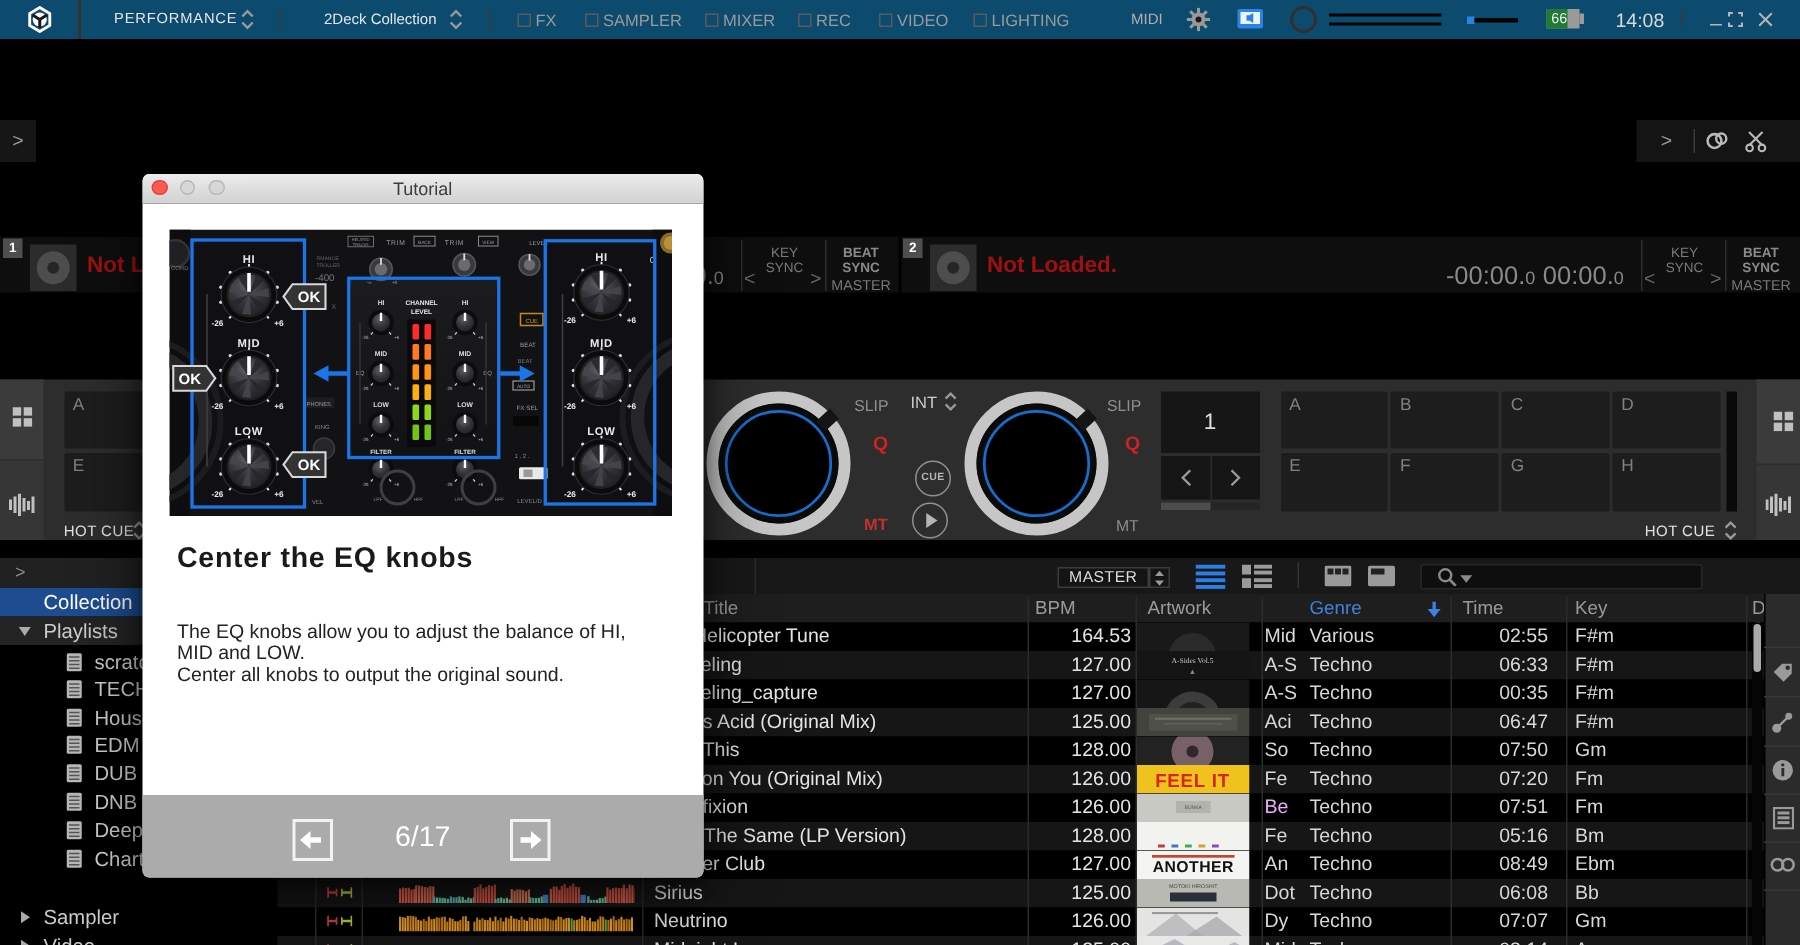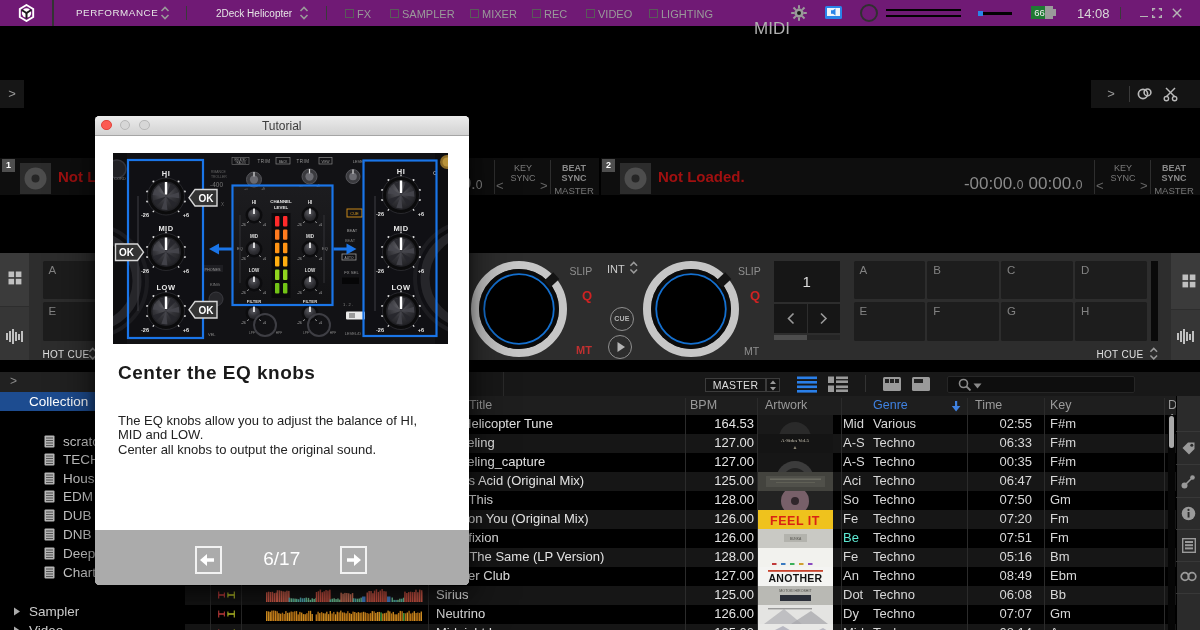--- a/index.html
+++ b/index.html
@@ -1,54 +1,54 @@
 <!DOCTYPE html>
 <html><head><meta charset="utf-8"><style>
 *{margin:0;padding:0;box-sizing:border-box}
 html,body{width:1200px;height:630px;background:#000;overflow:hidden}
 body{font-family:"Liberation Sans",sans-serif;-webkit-font-smoothing:antialiased}
 .a{position:absolute}
 </style></head><body>
 <div class="a" style="left:0;top:0;width:1200px;height:630px;background:#000">
-<div class="a" style="left:0;top:0;width:1200px;height:26px;background:#701a75">
+<div class="a" style="left:0;top:0;width:1200px;height:26px;background:#0c4a6e">
       <svg class="a" style="left:18px;top:4px" width="17" height="18" viewBox="0 0 17 18">
         <polygon points="8.5,1 15.2,5 15.2,13 8.5,17 1.8,13 1.8,5" fill="none" stroke="#fff" stroke-width="1.9"></polygon>
         <circle cx="8.5" cy="9" r="4.7" fill="#fff"></circle>
         <g stroke="#191919" stroke-width="2">
           <line x1="8.5" y1="9" x2="8.5" y2="14.5"></line>
           <line x1="8.5" y1="9" x2="3.7" y2="6"></line>
           <line x1="8.5" y1="9" x2="13.3" y2="6"></line>
         </g>
       </svg>
       <div class="a" style="left:52px;top:0;width:1.5px;height:26px;background:#333"></div>
       <div class="a" style="left:76px;top:7px;font-size:9.8px;color:#e6e6e6;letter-spacing:0.55px">PERFORMANCE</div>
       <svg class="a" style="left:160px;top:6px" width="10.0" height="14.0" viewBox="0 0 10 14">
         <polyline points="1.5,5 5,1.5 8.5,5" fill="none" stroke="#9a9a9a" stroke-width="1.6"></polyline>
         <polyline points="1.5,9 5,12.5 8.5,9" fill="none" stroke="#9a9a9a" stroke-width="1.6"></polyline>
       </svg>
       <div class="a" style="left:186px;top:6px;width:1px;height:14px;background:#3a3a3a"></div>
-      <div class="a" style="left:216px;top:7.5px;font-size:10px;color:#e6e6e6">2Deck Helicopter</div>
+      <div class="a" style="left:216px;top:7.5px;font-size:10px;color:#e6e6e6">2Deck Collection</div>
       <svg class="a" style="left:299px;top:6px" width="10.0" height="14.0" viewBox="0 0 10 14">
         <polyline points="1.5,5 5,1.5 8.5,5" fill="none" stroke="#9a9a9a" stroke-width="1.6"></polyline>
         <polyline points="1.5,9 5,12.5 8.5,9" fill="none" stroke="#9a9a9a" stroke-width="1.6"></polyline>
       </svg>
       <div class="a" style="left:326px;top:6px;width:1px;height:14px;background:#3a3a3a"></div>
       <div class="a" style="left:345px;top:8.5px;width:9px;height:9px;border:1.4px solid #5a5a5a"></div>
       <div class="a" style="left:357px;top:7.5px;font-size:11px;color:#9a9a9a">FX</div>
       <div class="a" style="left:390px;top:8.5px;width:9px;height:9px;border:1.4px solid #5a5a5a"></div>
       <div class="a" style="left:402px;top:7.5px;font-size:11px;color:#9a9a9a">SAMPLER</div>
       <div class="a" style="left:470px;top:8.5px;width:9px;height:9px;border:1.4px solid #5a5a5a"></div>
       <div class="a" style="left:482px;top:7.5px;font-size:11px;color:#9a9a9a">MIXER</div>
       <div class="a" style="left:532px;top:8.5px;width:9px;height:9px;border:1.4px solid #5a5a5a"></div>
       <div class="a" style="left:544px;top:7.5px;font-size:11px;color:#9a9a9a">REC</div>
       <div class="a" style="left:586px;top:8.5px;width:9px;height:9px;border:1.4px solid #5a5a5a"></div>
       <div class="a" style="left:598px;top:7.5px;font-size:11px;color:#9a9a9a">VIDEO</div>
       <div class="a" style="left:649px;top:8.5px;width:9px;height:9px;border:1.4px solid #5a5a5a"></div>
       <div class="a" style="left:661px;top:7.5px;font-size:11px;color:#9a9a9a">LIGHTING</div>
-      <div class="a" style="left:754px;top:19px;font-size:17px;color:#b0b0b0">MIDI</div>
+      <div class="a" style="left:754px;top:8px;font-size:10px;color:#b0b0b0">MIDI</div>
       <svg class="a" style="left:791px;top:5px" width="16" height="16" viewBox="0 0 16 16">
         <g fill="#9a9a9a">
           <circle cx="8" cy="8" r="4.6"></circle>
           <rect x="7" y="0.2" width="2" height="3.4" transform="rotate(0 8 8)"></rect>
           <rect x="7" y="0.2" width="2" height="3.4" transform="rotate(45 8 8)"></rect>
           <rect x="7" y="0.2" width="2" height="3.4" transform="rotate(90 8 8)"></rect>
           <rect x="7" y="0.2" width="2" height="3.4" transform="rotate(135 8 8)"></rect>
           <rect x="7" y="0.2" width="2" height="3.4" transform="rotate(180 8 8)"></rect>
           <rect x="7" y="0.2" width="2" height="3.4" transform="rotate(225 8 8)"></rect>
           <rect x="7" y="0.2" width="2" height="3.4" transform="rotate(270 8 8)"></rect>
@@ -282,20 +282,26 @@
       <circle cx="5.5" cy="5.5" r="4" fill="none" stroke="#8a8a8a" stroke-width="1.6"></circle>
       <line x1="8.5" y1="8.5" x2="12.5" y2="12.5" stroke="#8a8a8a" stroke-width="1.8"></line>
     </svg>
     <svg class="a" style="left:973px;top:382.5px" width="9" height="6" viewBox="0 0 9 6">
       <polygon points="0.5,0.5 8.5,0.5 4.5,5.5" fill="#8a8a8a"></polygon>
     </svg>
     <div class="a" style="left:0;top:372px;width:185px;height:19.5px;background:#212121;color:#8a8a8a;font-size:12px;line-height:19px;padding-left:10px">&gt;</div>
     <div class="a" style="left:0;top:391.5px;width:186px;height:19.5px;background:#1d4c90;color:#fff;font-size:13.5px;line-height:19.5px">
       <span style="position:absolute;left:29px">Collection</span>
     </div>
+    <div class="a" style="left:0;top:410.5px;width:186px;height:19px;background:#242424;color:#ccc;font-size:13.5px;line-height:19px">
+      <svg style="position:absolute;left:12px;top:6px" width="9" height="8">
+        <polygon points="0.5,1 8.5,1 4.5,7" fill="#aaa"></polygon>
+      </svg>
+      <span style="position:absolute;left:29px">Playlists</span>
+    </div>
     <div class="a" style="left:0;top:431.5px;width:185px;height:19px;color:#ccc;font-size:13.5px;line-height:19px">
       <span style="position:absolute;left:63px">scratch</span>
     </div>
     <svg class="a" style="left:44px;top:434.5px" width="11" height="13" viewBox="0 0 11 13">
       <rect x="0.5" y="0.5" width="10" height="12" rx="1" fill="#b8b8b8"></rect>
       <g stroke="#555" stroke-width="1.1">
         <line x1="2" y1="3" x2="9" y2="3"></line>
         <line x1="2" y1="5.5" x2="9" y2="5.5"></line>
         <line x1="2" y1="8" x2="9" y2="8"></line>
         <line x1="2" y1="10.5" x2="9" y2="10.5"></line>
@@ -484,21 +490,21 @@
     <div class="a" style="left:932px;top:511.0px;width:100px;text-align:right;font-size:13px;color:#d8d8d8">07:20</div>
     <div class="a" style="left:1050px;top:511.0px;font-size:13px;color:#d8d8d8">Fm</div>
     <div class="a" style="left:185px;top:528.5px;width:991px;height:19px;background:#000"></div>
     <div class="a" style="left:438px;top:530.0px;font-size:13px;color:#e4e4e4;white-space:nowrap">Crucifixion</div>
     <div class="a" style="left:654px;top:530.0px;width:100px;text-align:right;font-size:13px;color:#e4e4e4">126.00</div>
     <svg class="a" style="left:758px;top:528.5px" width="75" height="19" viewBox="0 0 75 19">
       <rect width="75" height="19" fill="#c9c9c4"></rect>
       <rect x="26" y="5" width="23" height="8" fill="#b3b3ad"></rect>
       <text x="37.5" y="10.5" font-size="3.4" fill="#55544e" text-anchor="middle">BUNKA</text>
     </svg>
-    <div class="a" style="left:843px;top:530.0px;font-size:13px;color:#5eead4;width:24px;overflow:hidden;white-space:nowrap">Be</div>
+    <div class="a" style="left:843px;top:530.0px;font-size:13px;color:#f0abfc;width:24px;overflow:hidden;white-space:nowrap">Be</div>
     <div class="a" style="left:873px;top:530.0px;font-size:13px;color:#d8d8d8">Techno</div>
     <div class="a" style="left:932px;top:530.0px;width:100px;text-align:right;font-size:13px;color:#d8d8d8">07:51</div>
     <div class="a" style="left:1050px;top:530.0px;font-size:13px;color:#d8d8d8">Fm</div>
     <div class="a" style="left:185px;top:547.5px;width:991px;height:19px;background:#161616"></div>
     <div class="a" style="left:440px;top:549.0px;font-size:13px;color:#e4e4e4;white-space:nowrap">Stay The Same (LP Version)</div>
     <div class="a" style="left:654px;top:549.0px;width:100px;text-align:right;font-size:13px;color:#e4e4e4">128.00</div>
     <svg class="a" style="left:758px;top:547.5px" width="75" height="19" viewBox="0 0 75 19">
       <rect width="75" height="19" fill="#f2f2ee"></rect>
       <rect x="14" y="15" width="4.5" height="2" fill="#c03a3a"></rect>
       <rect x="23" y="15" width="4.5" height="2" fill="#3a7ac0"></rect>

